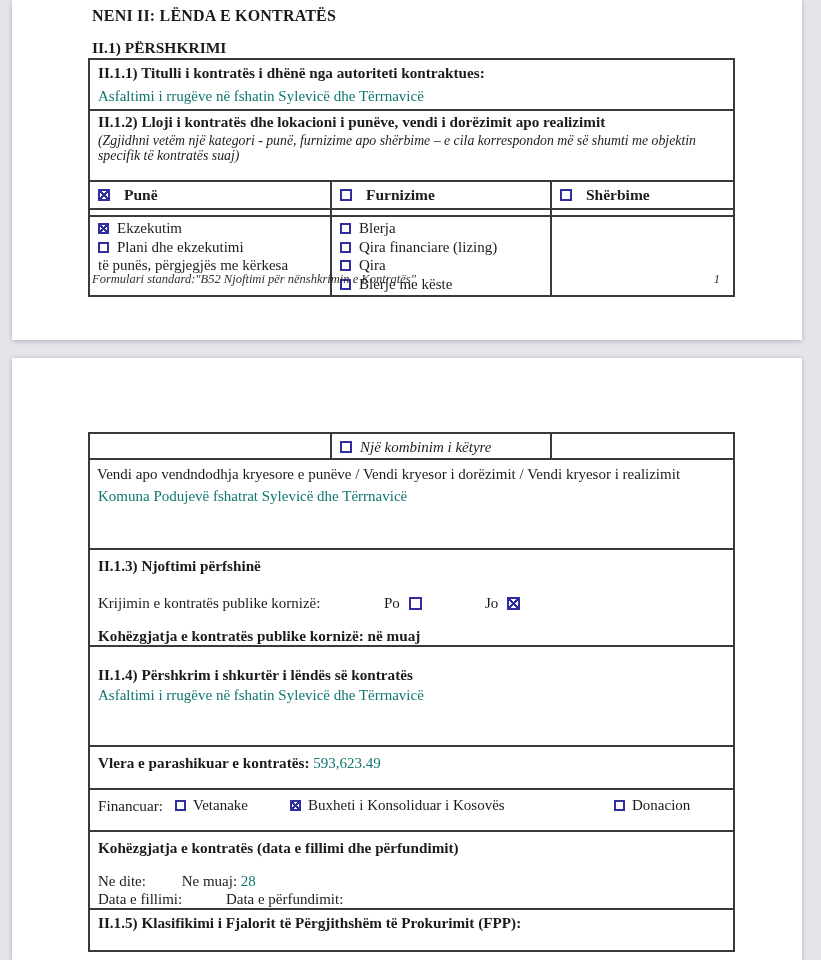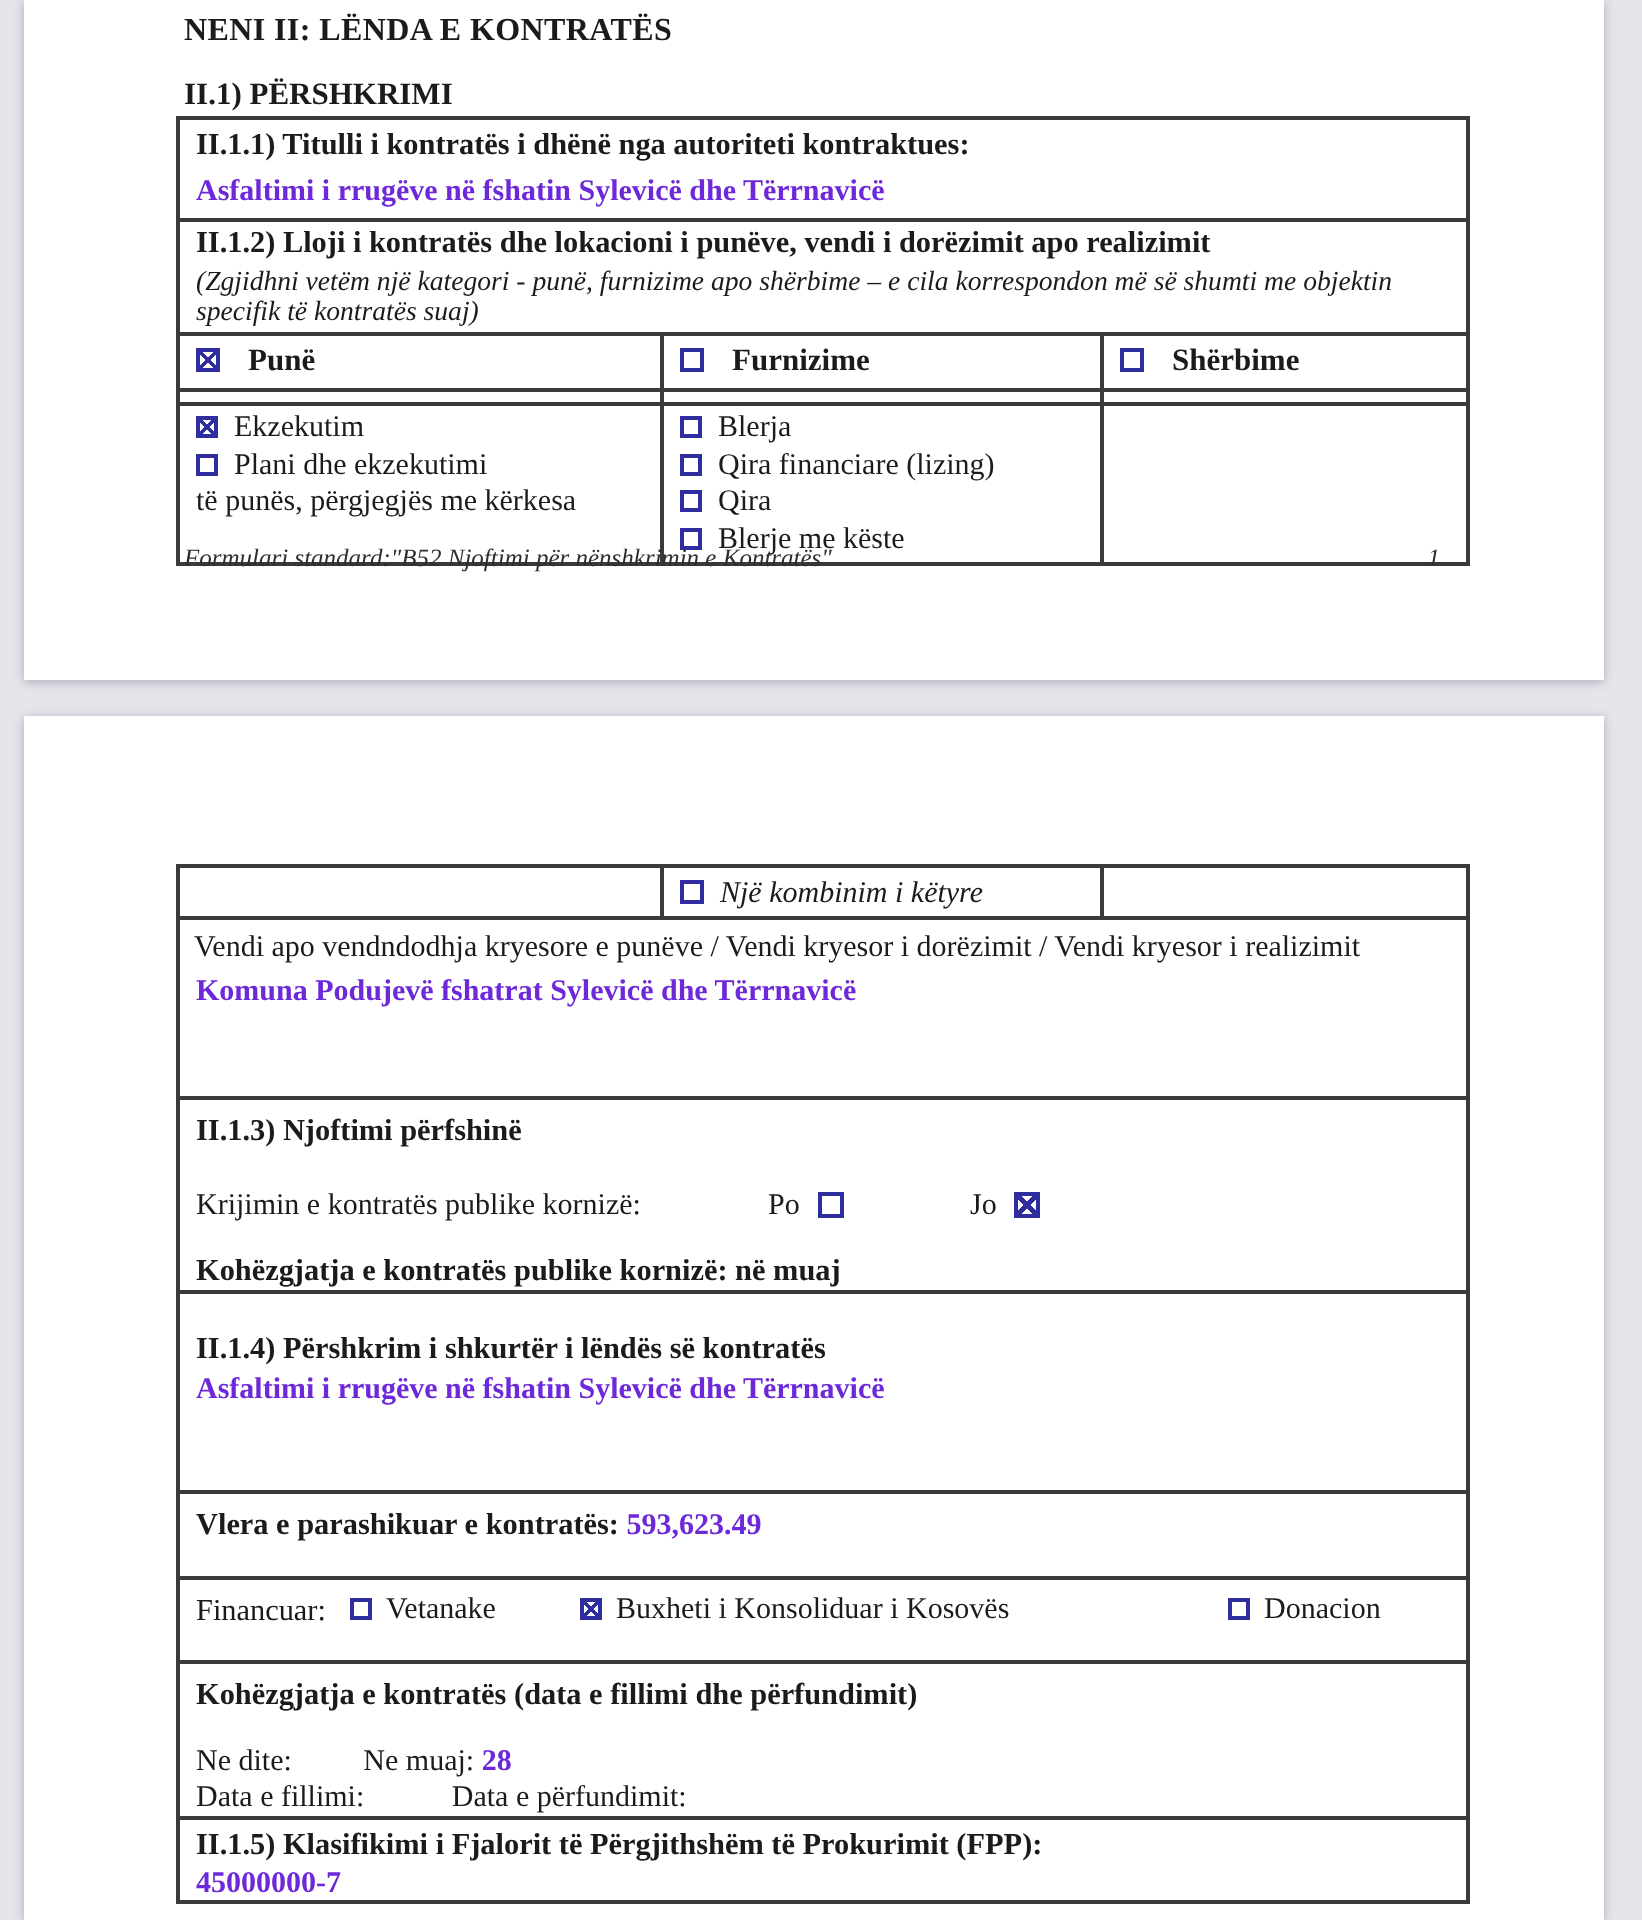--- a/index.html
+++ b/index.html
@@ -33,22 +33,22 @@
 
   .row{ border-bottom:2px solid var(--border); overflow:hidden; position:relative; }
   .row:last-child{ border-bottom:none; }
 
   .cols{ display:grid; grid-template-columns:242px 220px 181px; }
   .cols > div{ border-right:2px solid var(--border); overflow:hidden; }
   .cols > div:last-child{ border-right:none; }
 
   .pad{ padding:2px 8px 2px 8px; }
   b.lbl{ font-size:15.2px; }
-  .blue{ color:#6d28d9; font-weight:bold; }
-  .note{ font-style:italic; font-size:13.8px; line-height:15px; padding:0 8px 3px 8px; }
+  .blue{ color:#0f766e; font-weight:normal; }
+  .note{ font-style:italic; font-size:13.8px; line-height:15px; padding:0 8px 17px 8px; }
 
   
   .cb{
     display:inline-block; width:11px; height:11px; border:2px solid #2e2e9e;
     vertical-align:-1px; background:#fff; flex:none;
   }
   .cb.big{ width:12px; height:12px; }
   .cb.checked{
     background-image:
       linear-gradient(45deg, transparent 41%, #2e2e9e 41%, #2e2e9e 59%, transparent 59%),
@@ -234,17 +234,16 @@
         <span class="blue">28</span>
       </div>
       <div class="l2">
         <span>Data e fillimi:</span>
         <span class="ml40">Data e përfundimit:</span>
       </div>
     </div>
 
     <div class="row rowH">
       <div class="ttl"><b class="lbl">II.1.5) Klasifikimi i Fjalorit të Përgjithshëm të Prokurimit (FPP):</b></div>
-      <div class="code blue">45000000-7</div>
     </div>
 
   </div>
 </div>
 
 </body></html>

